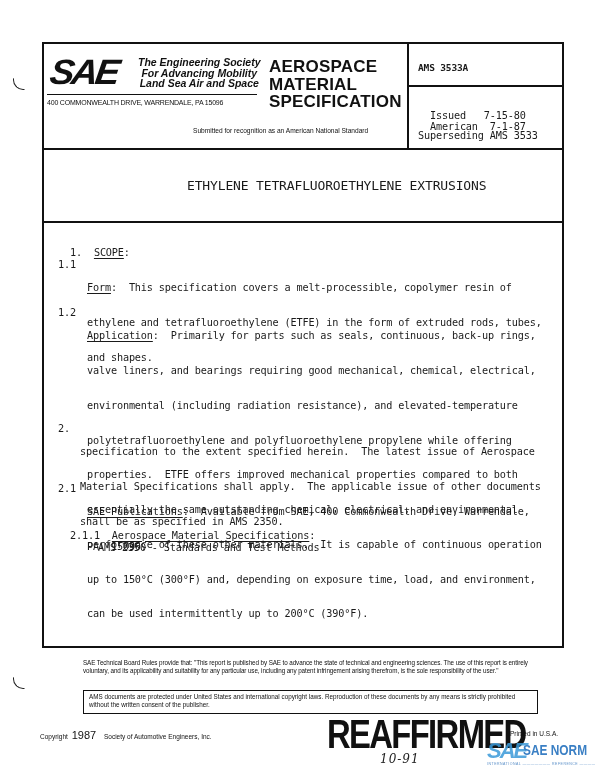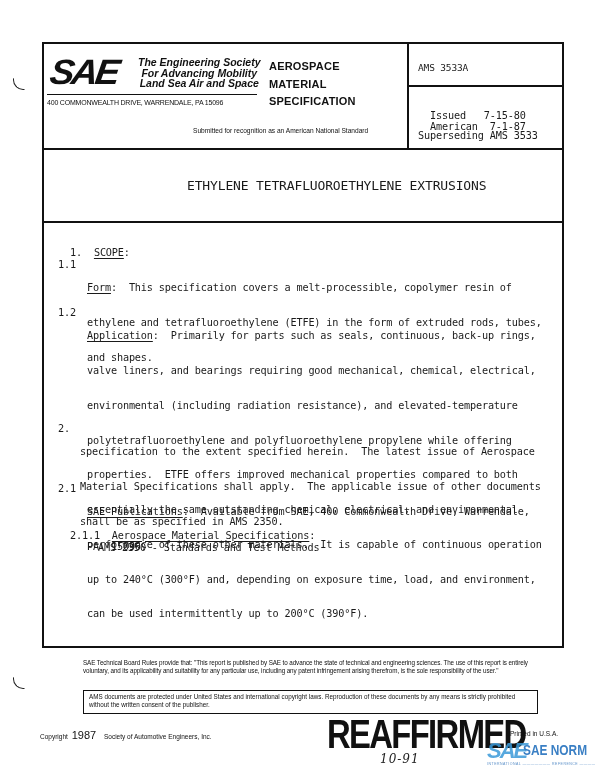--- a/index.html
+++ b/index.html
@@ -8,21 +8,21 @@
   .mono { font-family:"DejaVu Sans Mono", "Liberation Mono", monospace; font-size:10.2px; letter-spacing:-0.15px; line-height:11.6px; white-space:pre; color:#1a1a1a; }
   .box { border:2px solid #111; box-sizing:border-box; }
   .hline { position:absolute; height:2px; background:#111; }
   .vline { position:absolute; width:2px; background:#111; }
   .u { text-decoration:underline; text-underline-offset:2px; }
 
   
   .sae-logo { left:50px; top:58px; width:84px; height:30px; font-family:"Liberation Sans", sans-serif; font-weight:bold; font-style:italic; font-size:37px; line-height:30px; letter-spacing:-3px; color:#111; transform:skewX(-8deg) scaleY(0.95); }
   .sae-tag { left:138px; top:57px; font-family:"Liberation Sans", sans-serif; font-weight:bold; font-style:italic; font-size:10.5px; line-height:10.6px; color:#111;text-align:center; }
   .sae-addr { left:47px; top:99px; font-family:"Liberation Sans", sans-serif; font-size:7px; letter-spacing:-0.2px; color:#111; }
-  .ams-title { left:269px; top:58px; font-family:"Liberation Sans", sans-serif; font-weight:bold; font-size:11px; line-height:17.5px; color:#111; letter-spacing:0.2px; }
+  .ams-title { left:269px; top:58px; font-family:"Liberation Sans", sans-serif; font-weight:bold; font-size:17px; line-height:17.5px; color:#111; letter-spacing:0.2px; }
   .submitted { left:193px; top:127px; font-family:"Liberation Sans", sans-serif; font-size:6.6px; color:#111; }
 
   .doc-title { left:187px; top:180px; }
 
   .footer-note { left:83px; top:659px; width:455px; font-family:"Liberation Sans", sans-serif; font-size:6.3px; line-height:7.6px; color:#111; letter-spacing:-0.1px; }
   .copy-box { left:83px; top:690px; width:455px; height:24px; border:1.5px solid #111; box-sizing:border-box; padding:2px 5px; font-family:"Liberation Sans", sans-serif; font-size:6.3px; line-height:7.6px; color:#111; }
   .copyright { left:40px; top:729px; font-family:"Liberation Sans", sans-serif; font-size:6.5px; color:#111; }
   .copyright .yr { font-size:11px; margin:0 6px 0 2px; }
   .reaffirmed { left:327px; top:712px; font-family:"Liberation Sans", sans-serif; font-weight:bold; font-size:40px; letter-spacing:-2px; color:#111; transform:scaleX(0.82); transform-origin:left top; line-height:44px; }
   .handdate { left:380px; top:752px; font-family:"DejaVu Serif", serif; font-style:italic; font-size:12px; color:#222; letter-spacing:1px; }
@@ -54,21 +54,21 @@
 </div>
 <div class="abs sae-addr">400 COMMONWEALTH DRIVE, WARRENDALE, PA 15096</div>
 
 <div class="abs ams-title">
   <div>AEROSPACE</div>
   <div>MATERIAL</div>
   <div>SPECIFICATION</div>
 </div>
 <div class="abs submitted">Submitted for recognition as an American National Standard</div>
 
-<div class="abs mono" style="left:418px;top:62px;font-size:9.5px;font-weight:normal;">AMS 3533A</div>
+<div class="abs mono" style="left:418px;top:62px;font-size:9.5px;font-weight:bold;">AMS 3533A</div>
 <div class="abs mono" style="left:418px;top:98px;">
   <span>Issued</span><span>   </span><span>7-15-80</span>
 </div>
 <div class="abs mono" style="left:418px;top:109px;">
   <span>American</span><span>  </span><span>7-1-87</span>
 </div>
 <div class="abs mono" style="left:418px;top:130px;">Superseding AMS 3533</div>
 
 <div class="abs mono doc-title" style="font-size:13px;">ETHYLENE TETRAFLUOROETHYLENE EXTRUSIONS</div>
 
@@ -85,21 +85,21 @@
 
 <div class="abs mono" style="left:58px;top:307px;">1.2</div>
 <div class="abs mono" style="left:87px;top:307px;">
   <div><span class="u">Application</span><span>:  Primarily for parts such as seals, continuous, back-up rings,</span></div>
   <div>valve liners, and bearings requiring good mechanical, chemical, electrical,</div>
   <div>environmental (including radiation resistance), and elevated-temperature</div>
   <div>polytetrafluoroethylene and polyfluoroethylene propylene while offering</div>
   <div>properties.  ETFE offers improved mechanical properties compared to both</div>
   <div>essentially the same outstanding chemical, electrical, and environmental</div>
   <div>performance of these other materials.  It is capable of continuous operation</div>
-  <div>up to 240°C (300°F) and, depending on exposure time, load, and environment,</div>
+  <div>up to 150°C (300°F) and, depending on exposure time, load, and environment,</div>
   <div>can be used intermittently up to 200°C (390°F).</div>
 </div>
 
 <div class="abs mono" style="left:58px;top:423px;">2.</div>
 <div class="abs mono" style="left:80px;top:423px;">
   <div>specification to the extent specified herein.  The latest issue of Aerospace</div>
   <div>Material Specifications shall apply.  The applicable issue of other documents</div>
   <div>shall be as specified in AMS 2350.</div>
 </div>
 

